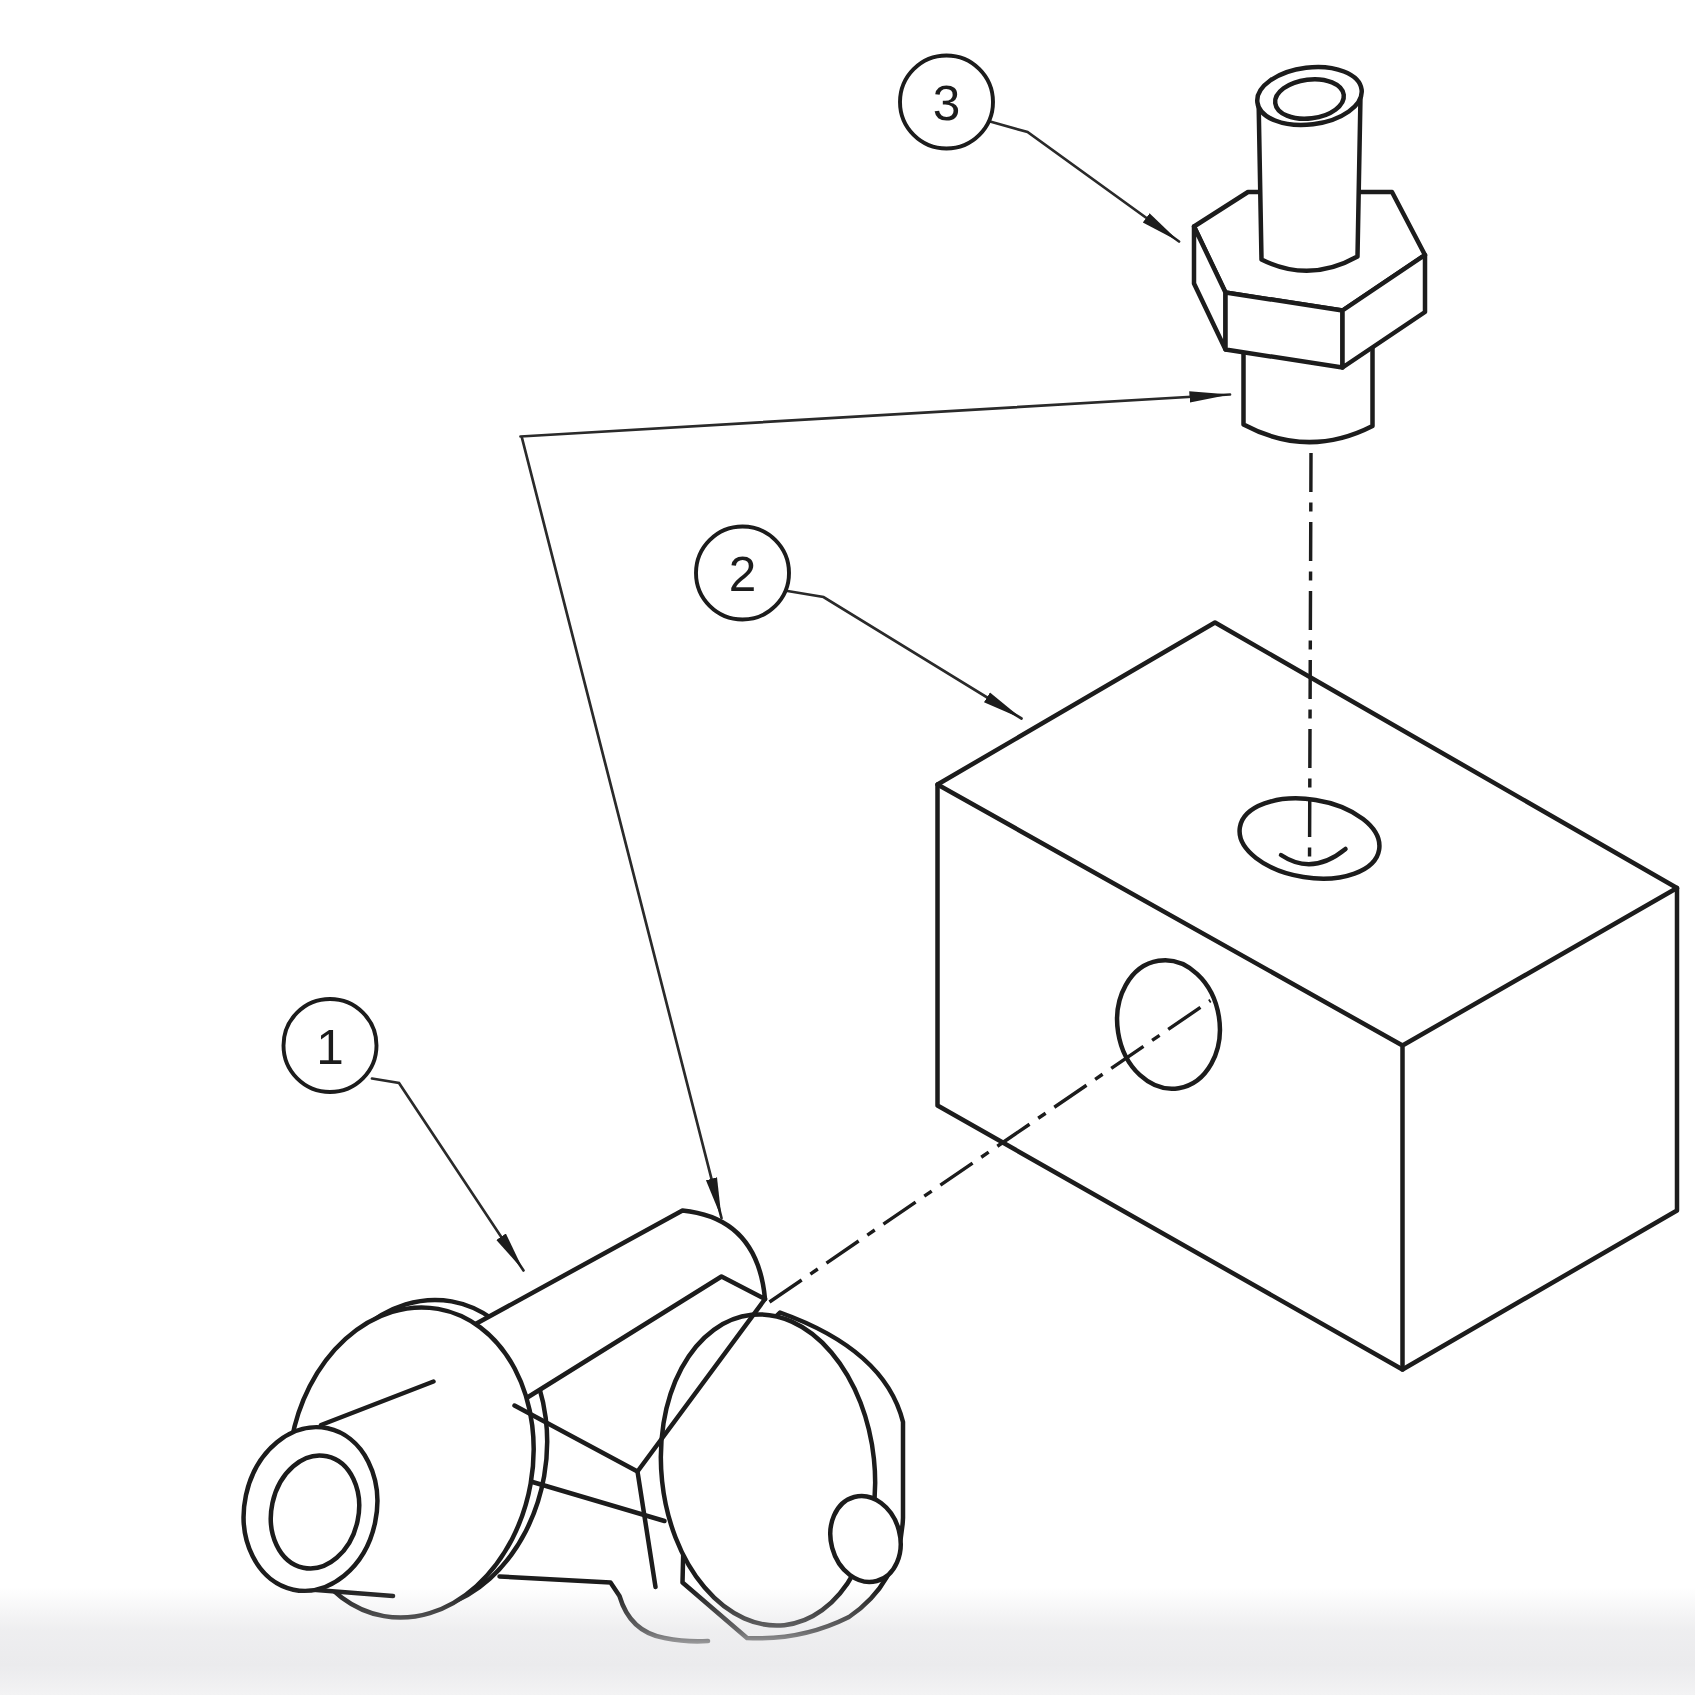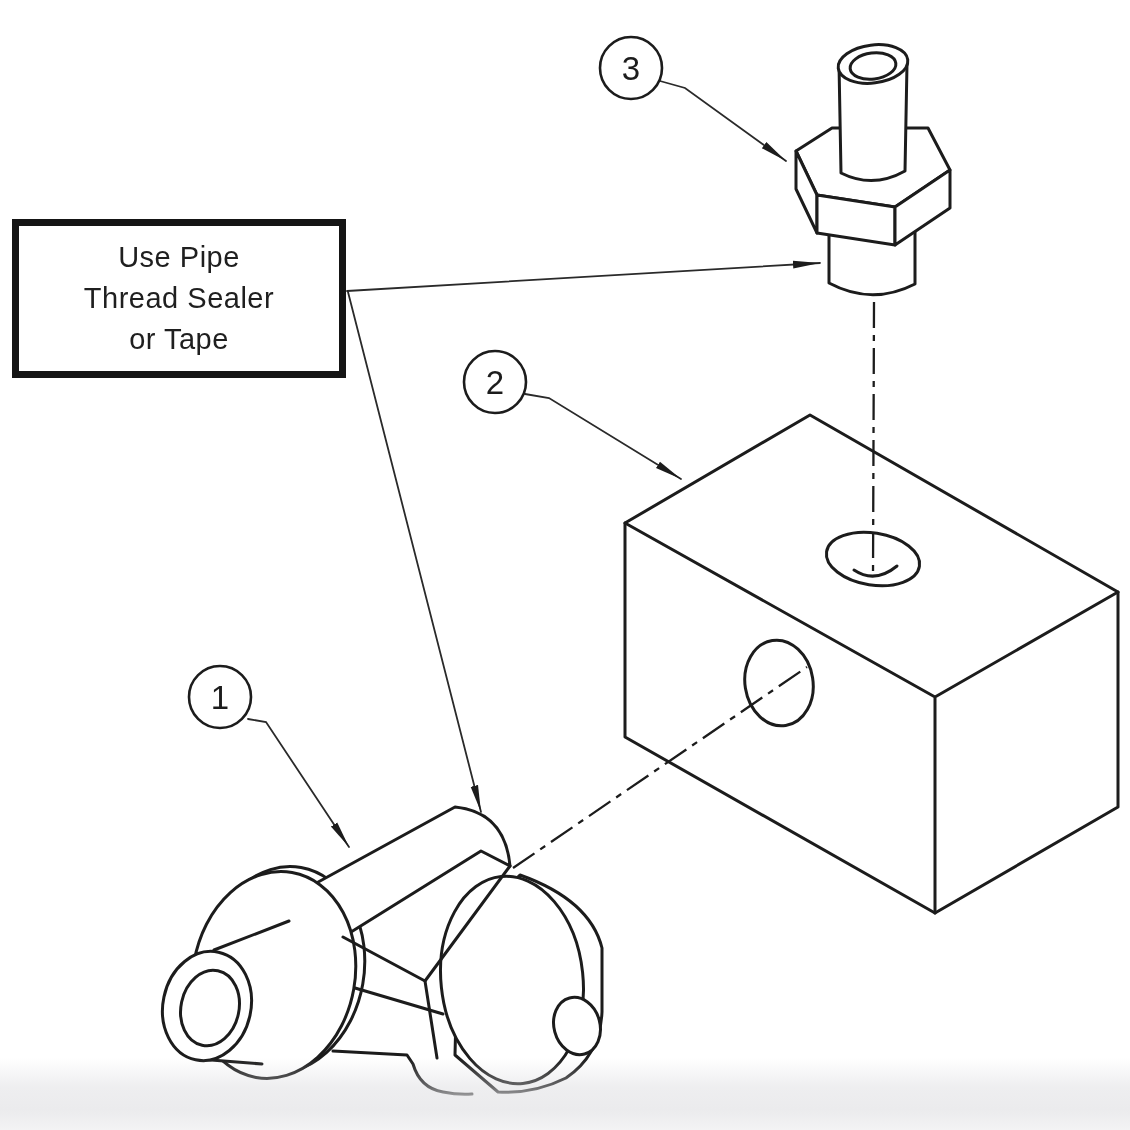--- a/index.html
+++ b/index.html
@@ -123,20 +123,15 @@
       <text class="balloon-num" x="495" y="394" text-anchor="middle">2</text>
     </g>
 
     <g>
       <path class="thin" d="M 660,81 L 685,88 L 786,161" marker-end="url(#arrow)"></path>
       <circle class="balloon" cx="631" cy="68" r="31"></circle>
       <text class="balloon-num" x="631" y="80" text-anchor="middle">3</text>
     </g>
   </svg>
 
-  <div class="note-box">
-    <span>Use Pipe</span>
-    <span>Thread Sealer</span>
-    <span>or Tape</span>
-  </div>
 
   <div class="shadow-band"></div>
 </div>
 
 </body></html>

